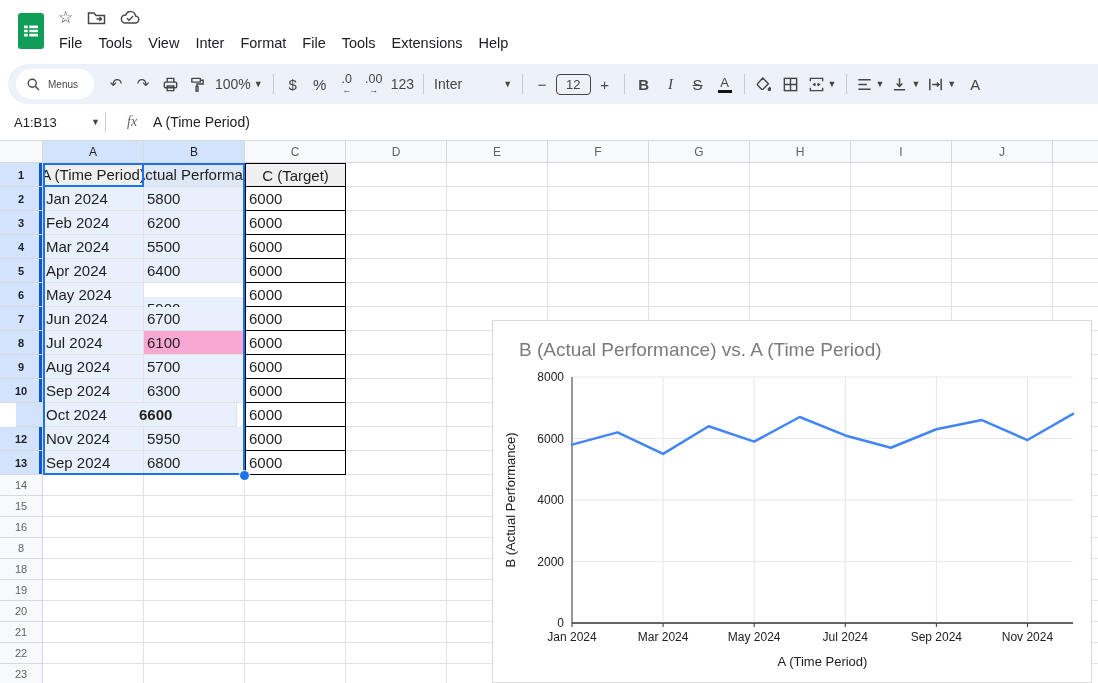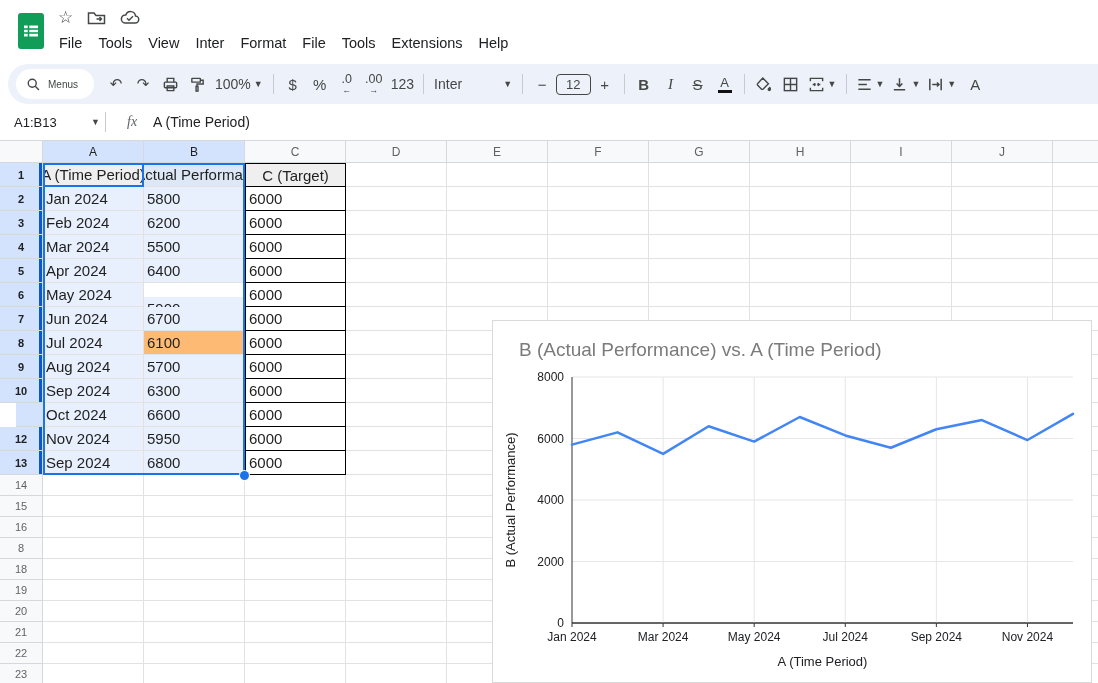--- a/index.html
+++ b/index.html
@@ -339,21 +339,21 @@
       <div class="cell" style="left: 245px; top: 167px; width: 101px; height: 24px; border-left: 1px solid rgb(0, 0, 0); border-right: 1px solid rgb(0, 0, 0); border-bottom: 1px solid rgb(0, 0, 0);">6000</div>
       <div class="cell" style="left: 346px; top: 167px; width: 101px; height: 24px;"></div>
       <div class="cell" style="left: 447px; top: 167px; width: 101px; height: 24px;"></div>
       <div class="cell" style="left: 548px; top: 167px; width: 101px; height: 24px;"></div>
       <div class="cell" style="left: 649px; top: 167px; width: 101px; height: 24px;"></div>
       <div class="cell" style="left: 750px; top: 167px; width: 101px; height: 24px;"></div>
       <div class="cell" style="left: 851px; top: 167px; width: 101px; height: 24px;"></div>
       <div class="cell" style="left: 952px; top: 167px; width: 101px; height: 24px;"></div>
       <div class="cell" style="left: 1053px; top: 167px; width: 101px; height: 24px;"></div>
       <div class="cell" style="left: 43px; top: 191px; width: 101px; height: 24px; background: rgb(232, 240, 253);">Jul 2024</div>
-      <div class="cell" style="left: 144px; top: 191px; width: 101px; height: 24px; background: #fdba74; text-align: right;">6100</div>
+      <div class="cell" style="left: 144px; top: 191px; width: 101px; height: 24px; background: #f9a8d4; text-align: right;">6100</div>
       <div class="cell" style="left: 245px; top: 191px; width: 101px; height: 24px; border-left: 1px solid rgb(0, 0, 0); border-right: 1px solid rgb(0, 0, 0); border-bottom: 1px solid rgb(0, 0, 0);">6000</div>
       <div class="cell" style="left: 346px; top: 191px; width: 101px; height: 24px;"></div>
       <div class="cell" style="left: 447px; top: 191px; width: 101px; height: 24px;"></div>
       <div class="cell" style="left: 548px; top: 191px; width: 101px; height: 24px;"></div>
       <div class="cell" style="left: 649px; top: 191px; width: 101px; height: 24px;"></div>
       <div class="cell" style="left: 750px; top: 191px; width: 101px; height: 24px;"></div>
       <div class="cell" style="left: 851px; top: 191px; width: 101px; height: 24px;"></div>
       <div class="cell" style="left: 952px; top: 191px; width: 101px; height: 24px;"></div>
       <div class="cell" style="left: 1053px; top: 191px; width: 101px; height: 24px;"></div>
       <div class="cell" style="left: 43px; top: 215px; width: 101px; height: 24px; background: rgb(232, 240, 253);">Aug 2024</div>
@@ -372,21 +372,21 @@
       <div class="cell" style="left: 245px; top: 239px; width: 101px; height: 24px; border-left: 1px solid rgb(0, 0, 0); border-right: 1px solid rgb(0, 0, 0); border-bottom: 1px solid rgb(0, 0, 0);">6000</div>
       <div class="cell" style="left: 346px; top: 239px; width: 101px; height: 24px;"></div>
       <div class="cell" style="left: 447px; top: 239px; width: 101px; height: 24px;"></div>
       <div class="cell" style="left: 548px; top: 239px; width: 101px; height: 24px;"></div>
       <div class="cell" style="left: 649px; top: 239px; width: 101px; height: 24px;"></div>
       <div class="cell" style="left: 750px; top: 239px; width: 101px; height: 24px;"></div>
       <div class="cell" style="left: 851px; top: 239px; width: 101px; height: 24px;"></div>
       <div class="cell" style="left: 952px; top: 239px; width: 101px; height: 24px;"></div>
       <div class="cell" style="left: 1053px; top: 239px; width: 101px; height: 24px;"></div>
       <div class="cell" style="left: 43px; top: 263px; width: 101px; height: 24px; background: rgb(232, 240, 253);">Oct 2024</div>
-      <div class="cell" style="left: 144px; top: 263px; width: 101px; height: 24px; background: rgb(232, 240, 253);">6600</div>
+      <div class="cell" style="left: 136px; top: 263px; width: 101px; height: 24px; background: rgb(232, 240, 253); font-weight: bold;">6600</div>
       <div class="cell" style="left: 245px; top: 263px; width: 101px; height: 24px; border-left: 1px solid rgb(0, 0, 0); border-right: 1px solid rgb(0, 0, 0); border-bottom: 1px solid rgb(0, 0, 0);">6000</div>
       <div class="cell" style="left: 346px; top: 263px; width: 101px; height: 24px;"></div>
       <div class="cell" style="left: 447px; top: 263px; width: 101px; height: 24px;"></div>
       <div class="cell" style="left: 548px; top: 263px; width: 101px; height: 24px;"></div>
       <div class="cell" style="left: 649px; top: 263px; width: 101px; height: 24px;"></div>
       <div class="cell" style="left: 750px; top: 263px; width: 101px; height: 24px;"></div>
       <div class="cell" style="left: 851px; top: 263px; width: 101px; height: 24px;"></div>
       <div class="cell" style="left: 952px; top: 263px; width: 101px; height: 24px;"></div>
       <div class="cell" style="left: 1053px; top: 263px; width: 101px; height: 24px;"></div>
       <div class="cell" style="left: 43px; top: 287px; width: 101px; height: 24px; background: rgb(232, 240, 253);">Nov 2024</div>

